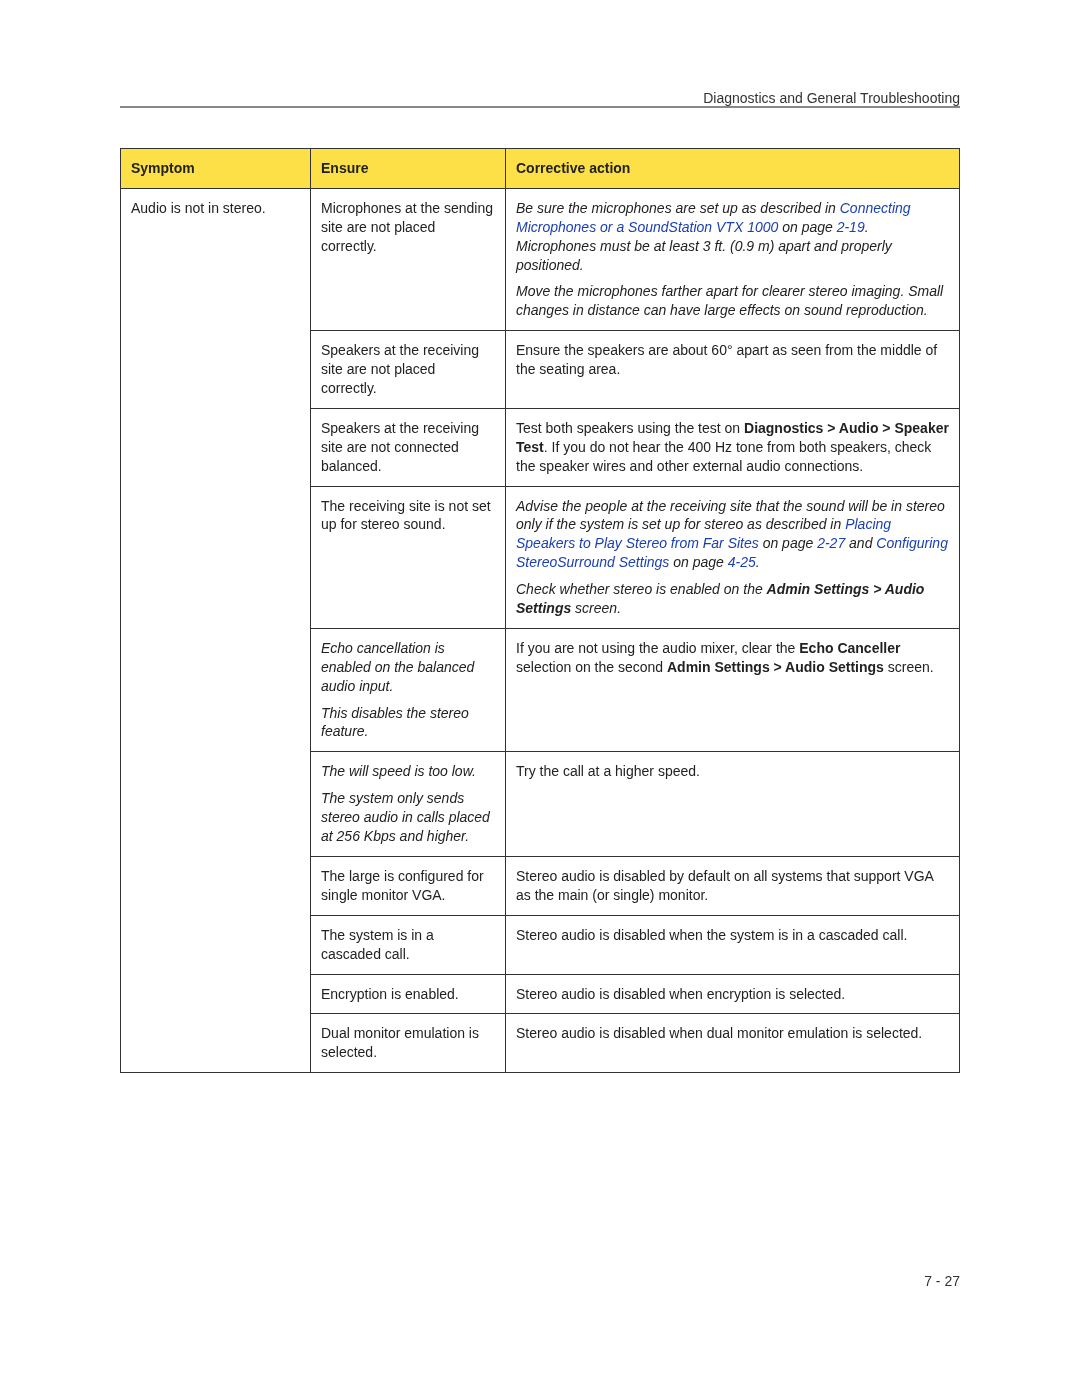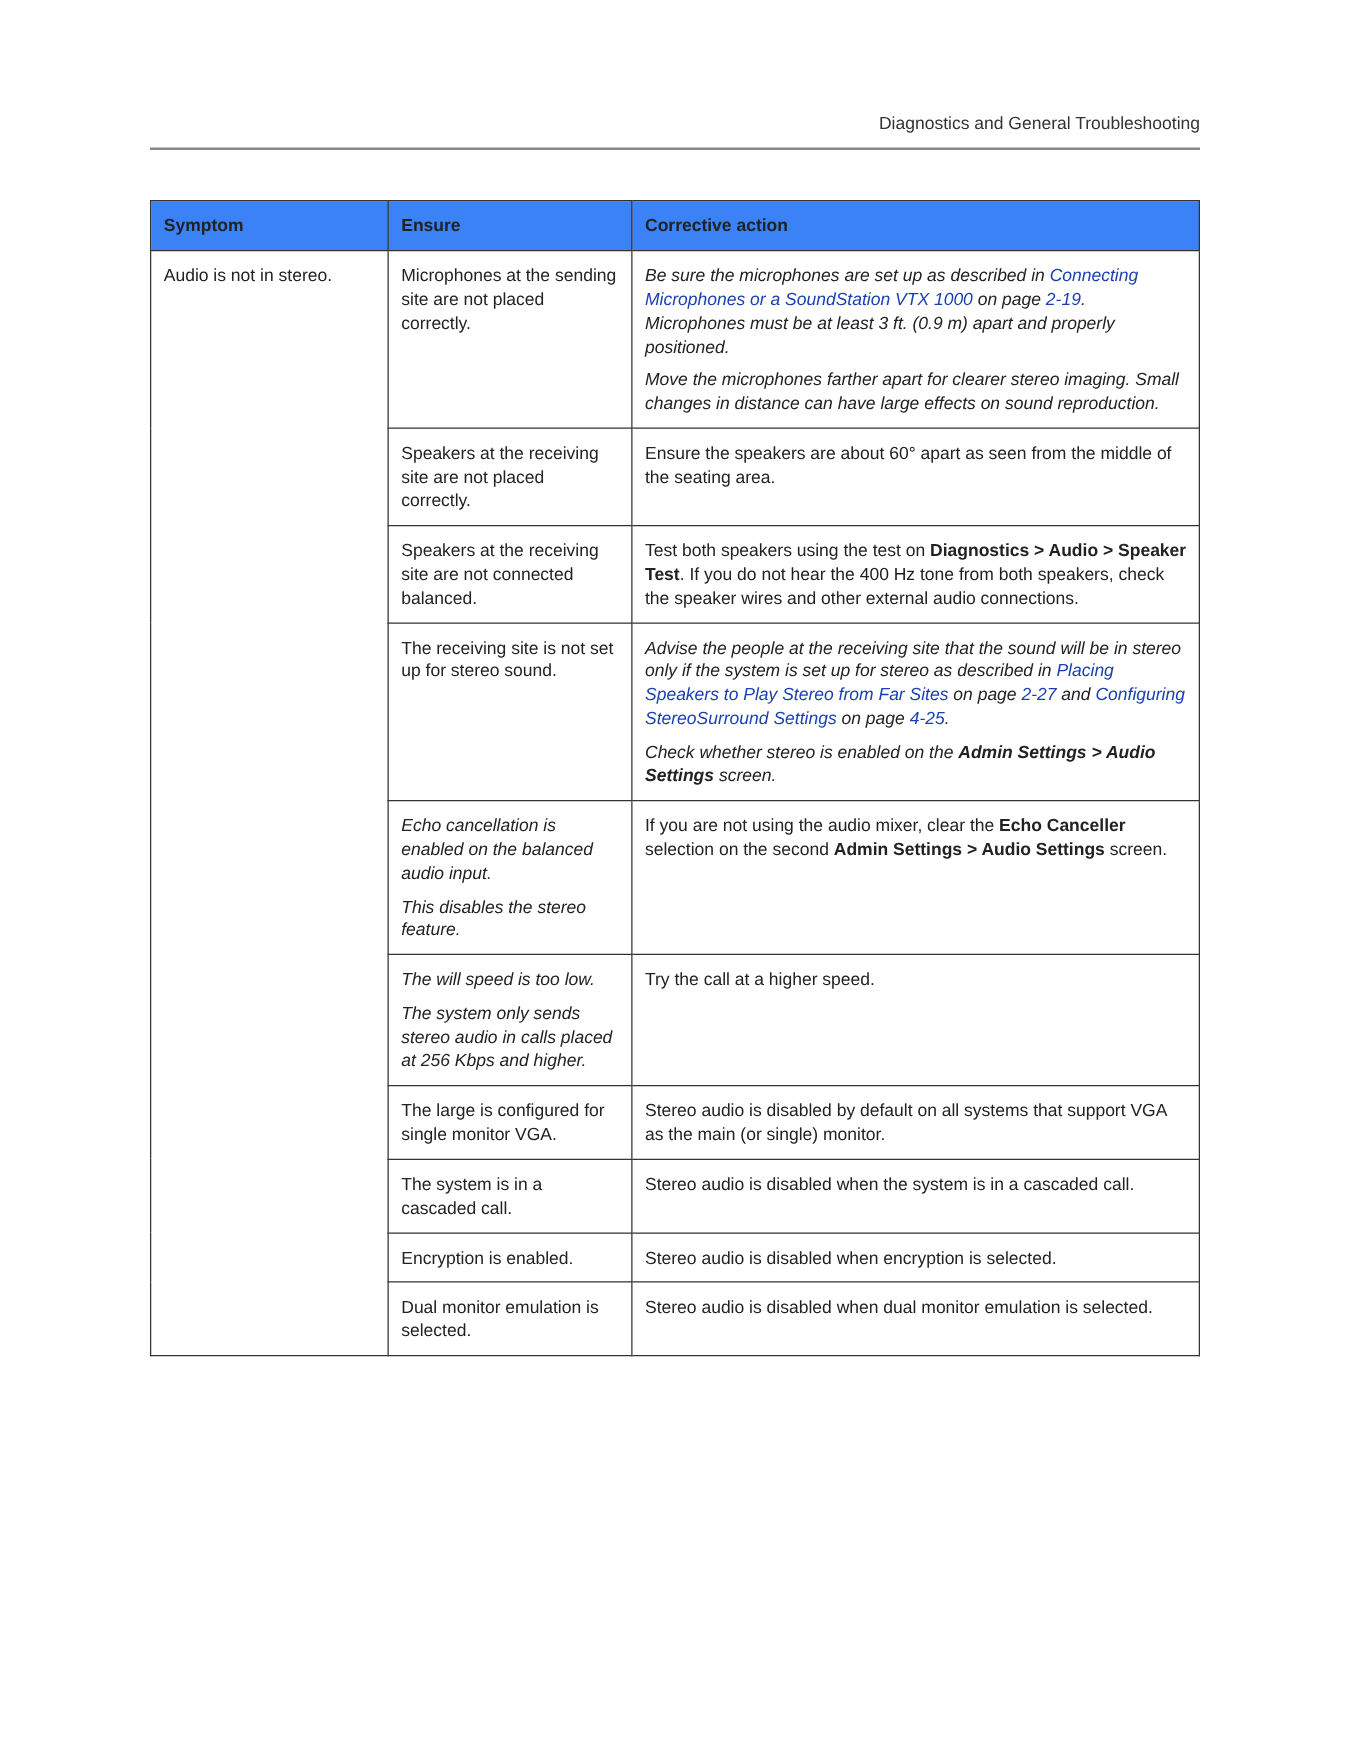--- a/index.html
+++ b/index.html
@@ -9,21 +9,20 @@
     background: #fff;
     width: 1080px;
   }
   .page {
     padding: 90px 120px 60px 120px;
   }
   .header-title {
     text-align: right;
     font-size: 14px;
     color: #333;
-    margin-bottom: 12px;
   }
   .hr-top {
     border: none;
     border-top: 2px solid #888;
     margin: 0 0 40px 0;
   }
   table {
     border-collapse: collapse;
     width: 100%;
     table-layout: fixed;
@@ -33,21 +32,21 @@
     padding: 10px 10px;
     font-size: 14px;
     line-height: 1.35;
     color: #222;
     text-align: left;
     vertical-align: top;
     word-wrap: break-word;
   }
   th {
     font-weight: bold;
-    background: #3b82f6;
+    background: #fde047;
   }
   col.sym { width: 190px; }
   col.prob { width: 195px; }
   col.corr { width: auto; }
   .link { color: #1a3fb2; }
   .bold { font-weight: bold; }
   .footer {
     text-align: right;
     font-size: 14px;
     color: #333;
@@ -148,14 +147,15 @@
         <td>Stereo audio is disabled when encryption is selected.</td>
       </tr>
 
       <tr>
         <td>Dual monitor emulation is selected.</td>
         <td>Stereo audio is disabled when dual monitor emulation is selected.</td>
       </tr>
     </tbody>
   </table>
 
+  <div class="footer">7 - 27</div>
 
 </div>
 
 </body></html>

